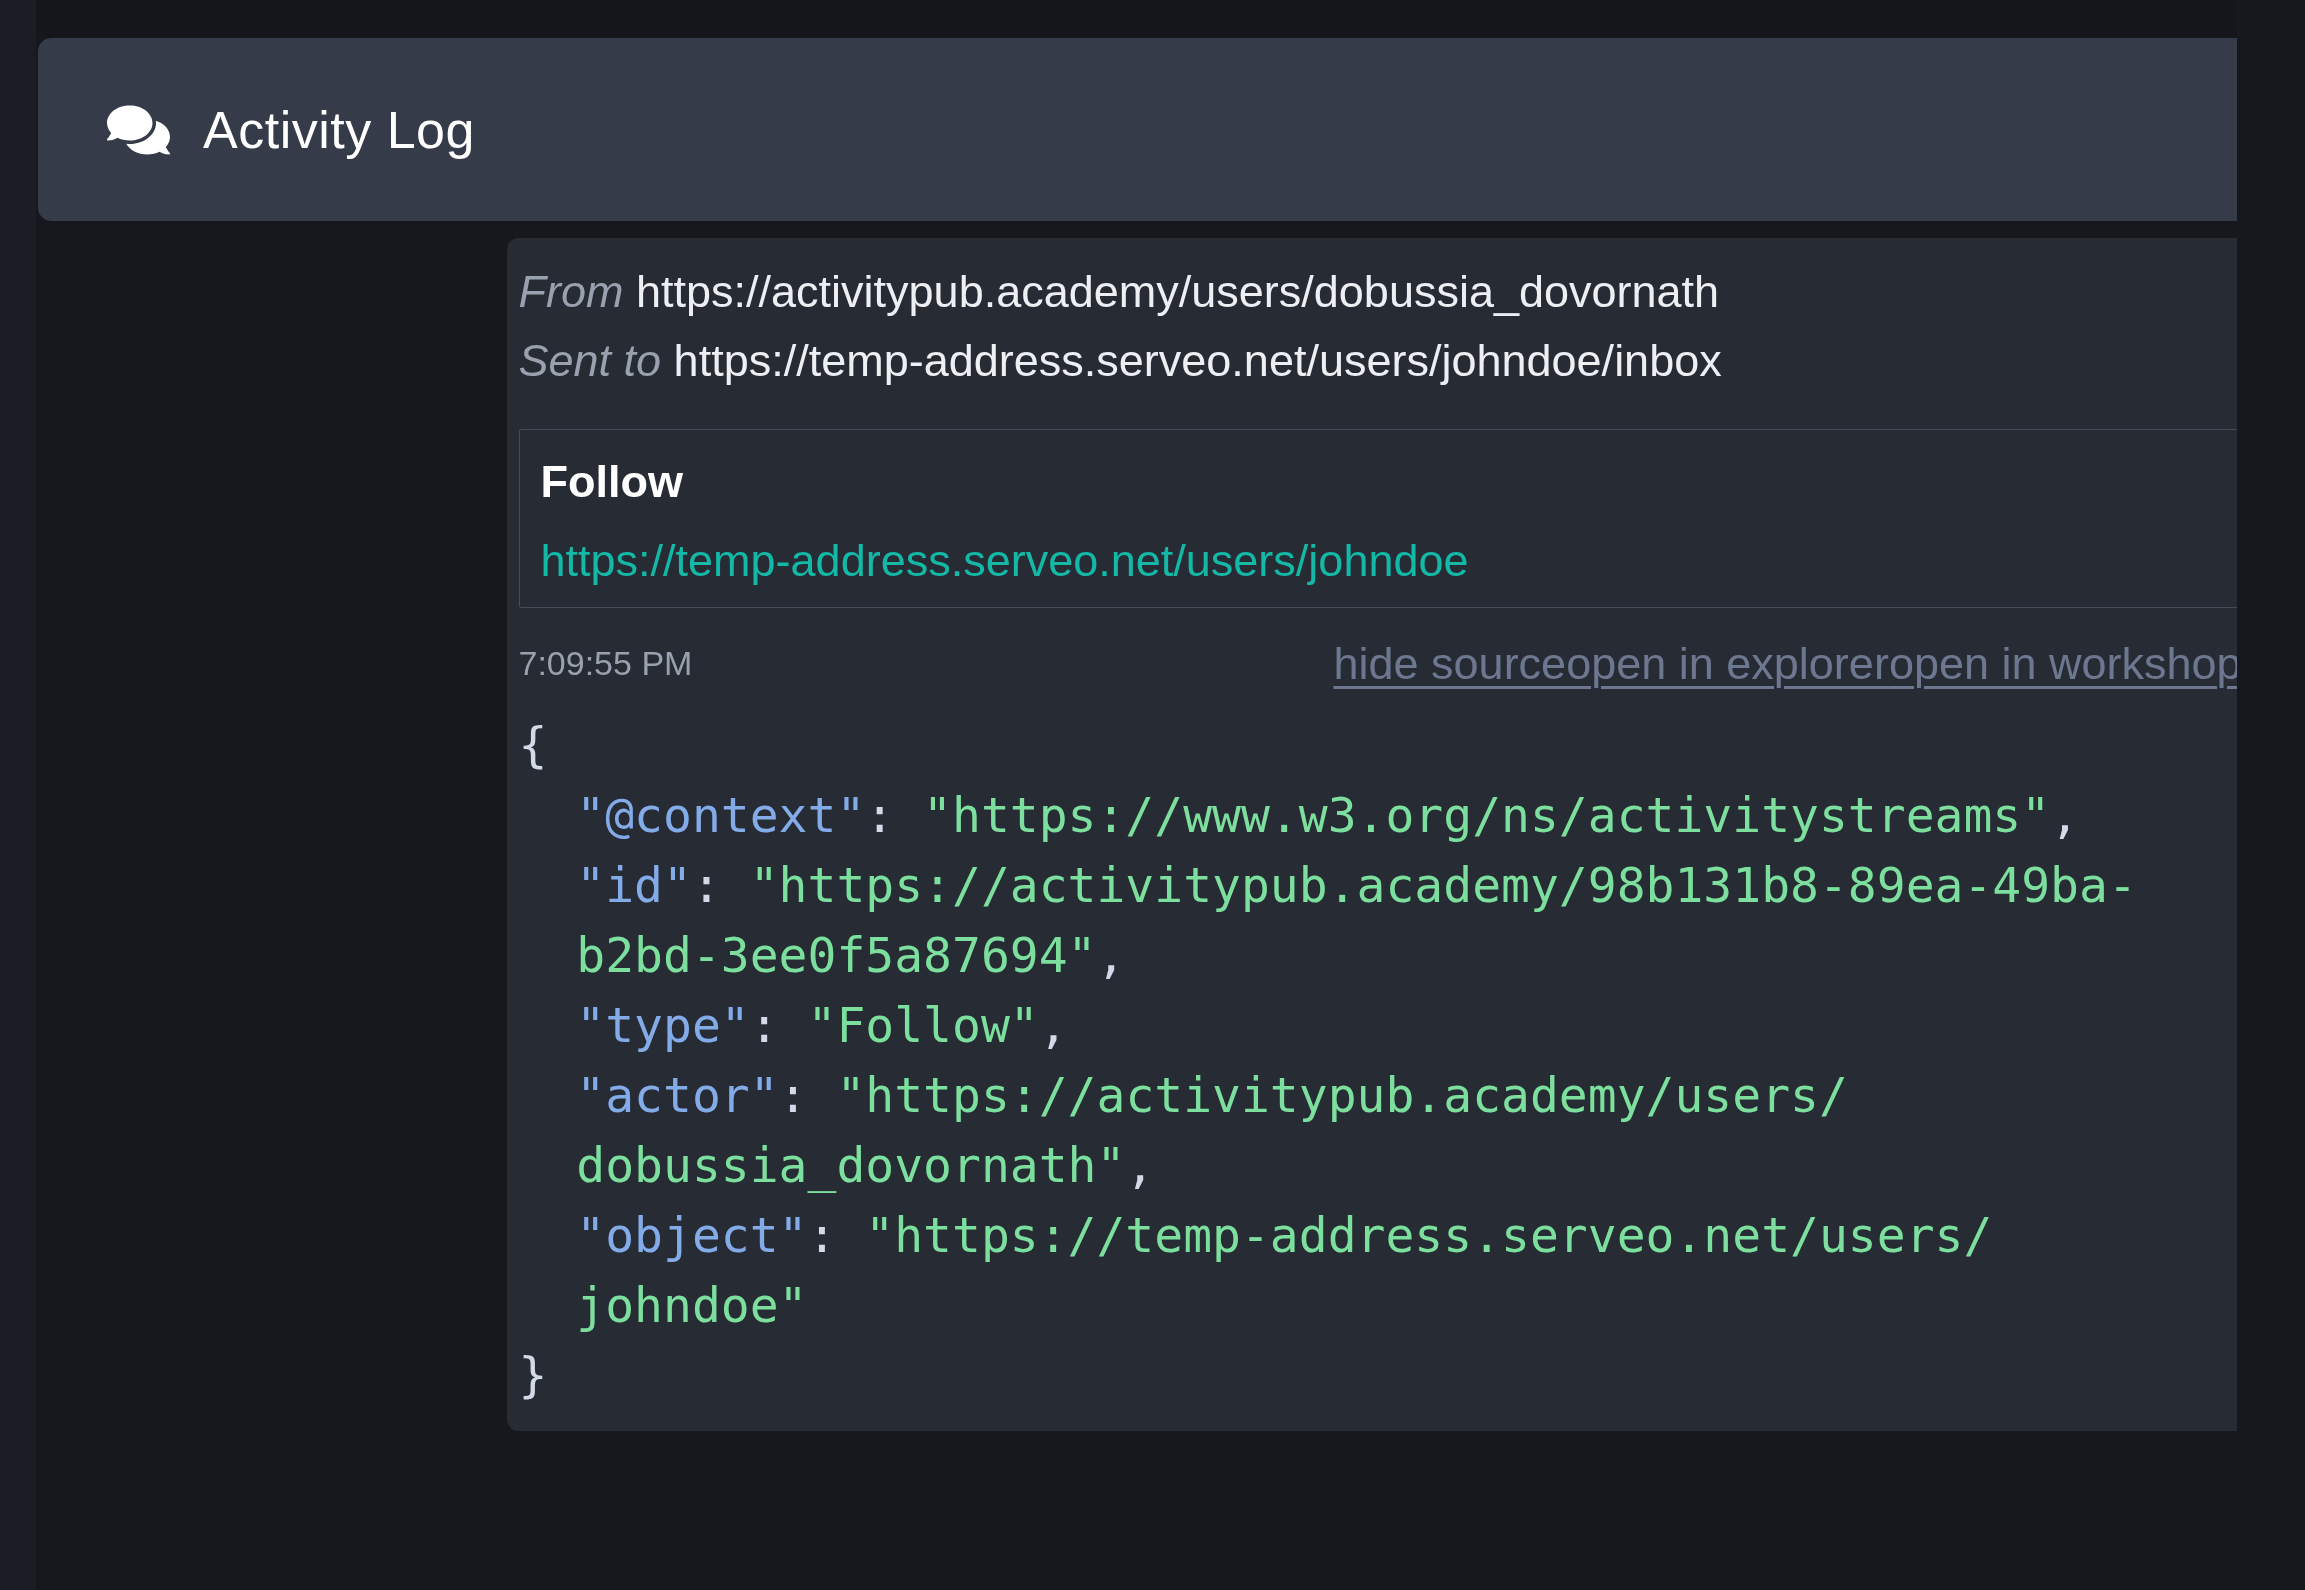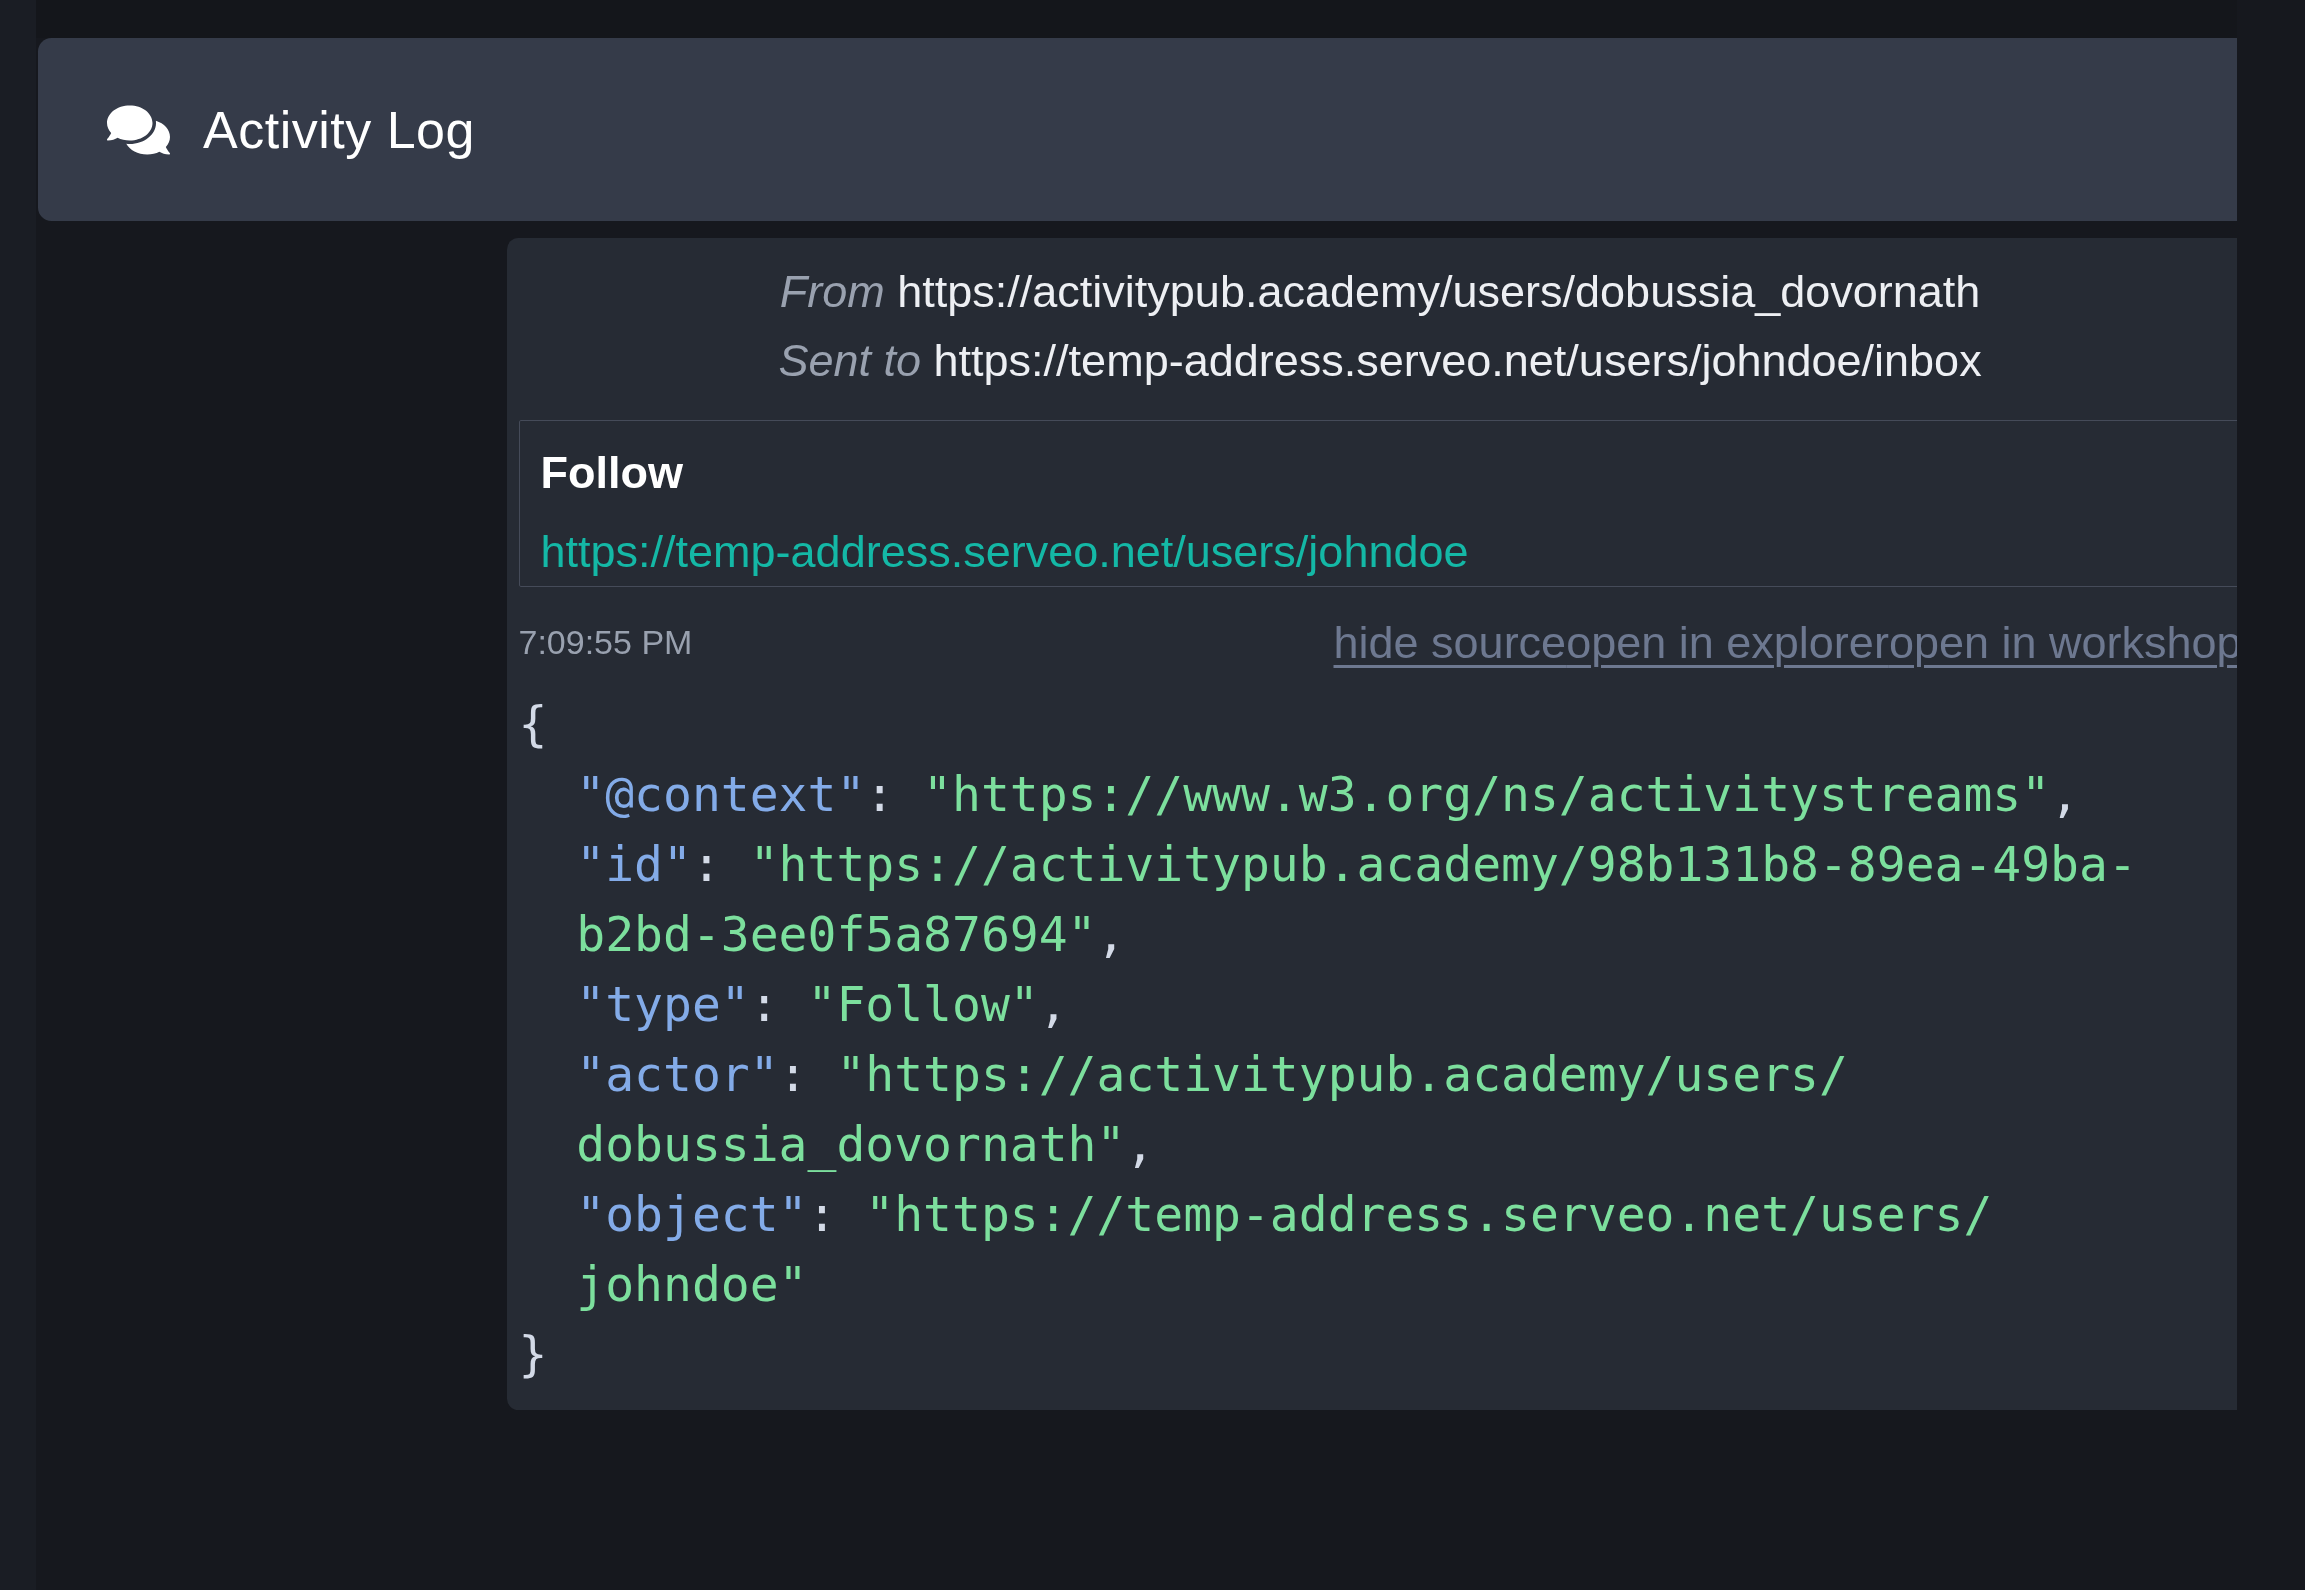--- a/index.html
+++ b/index.html
@@ -55,29 +55,29 @@
     left: 507px; top: 238px;
     width: 1750px;
     background: var(--card-bg, #262b34);
     border-radius: 11.5px;
     padding: 19px 15.4px 21px 11.5px;
     box-sizing: border-box;
     font-size: 45px;
     color: #edeff3;
   }
 
-  .meta-line { line-height: 69px; white-space: nowrap; text-align: center; }
+  .meta-line { line-height: 69px; white-space: nowrap; }
   .meta-label { color: var(--muted-text, #99a1af); font-style: italic; }
   .meta-value { color: #edeff3; }
 
   .activity-box {
-    margin-top: 25px;
+    margin-top: 34px;
     border: 1.9px solid #454b59;
     border-radius: 1.9px;
-    padding: 25px 21px 7px 21px;
+    padding: 25px 21px 19px 21px;
   }
   .activity-type {
     color: #ffffff;
     font-weight: 700;
     font-size: 45px;
     line-height: 54px;
   }
   .activity-object {
     margin-top: 25px;
     color: #14b8a6;

